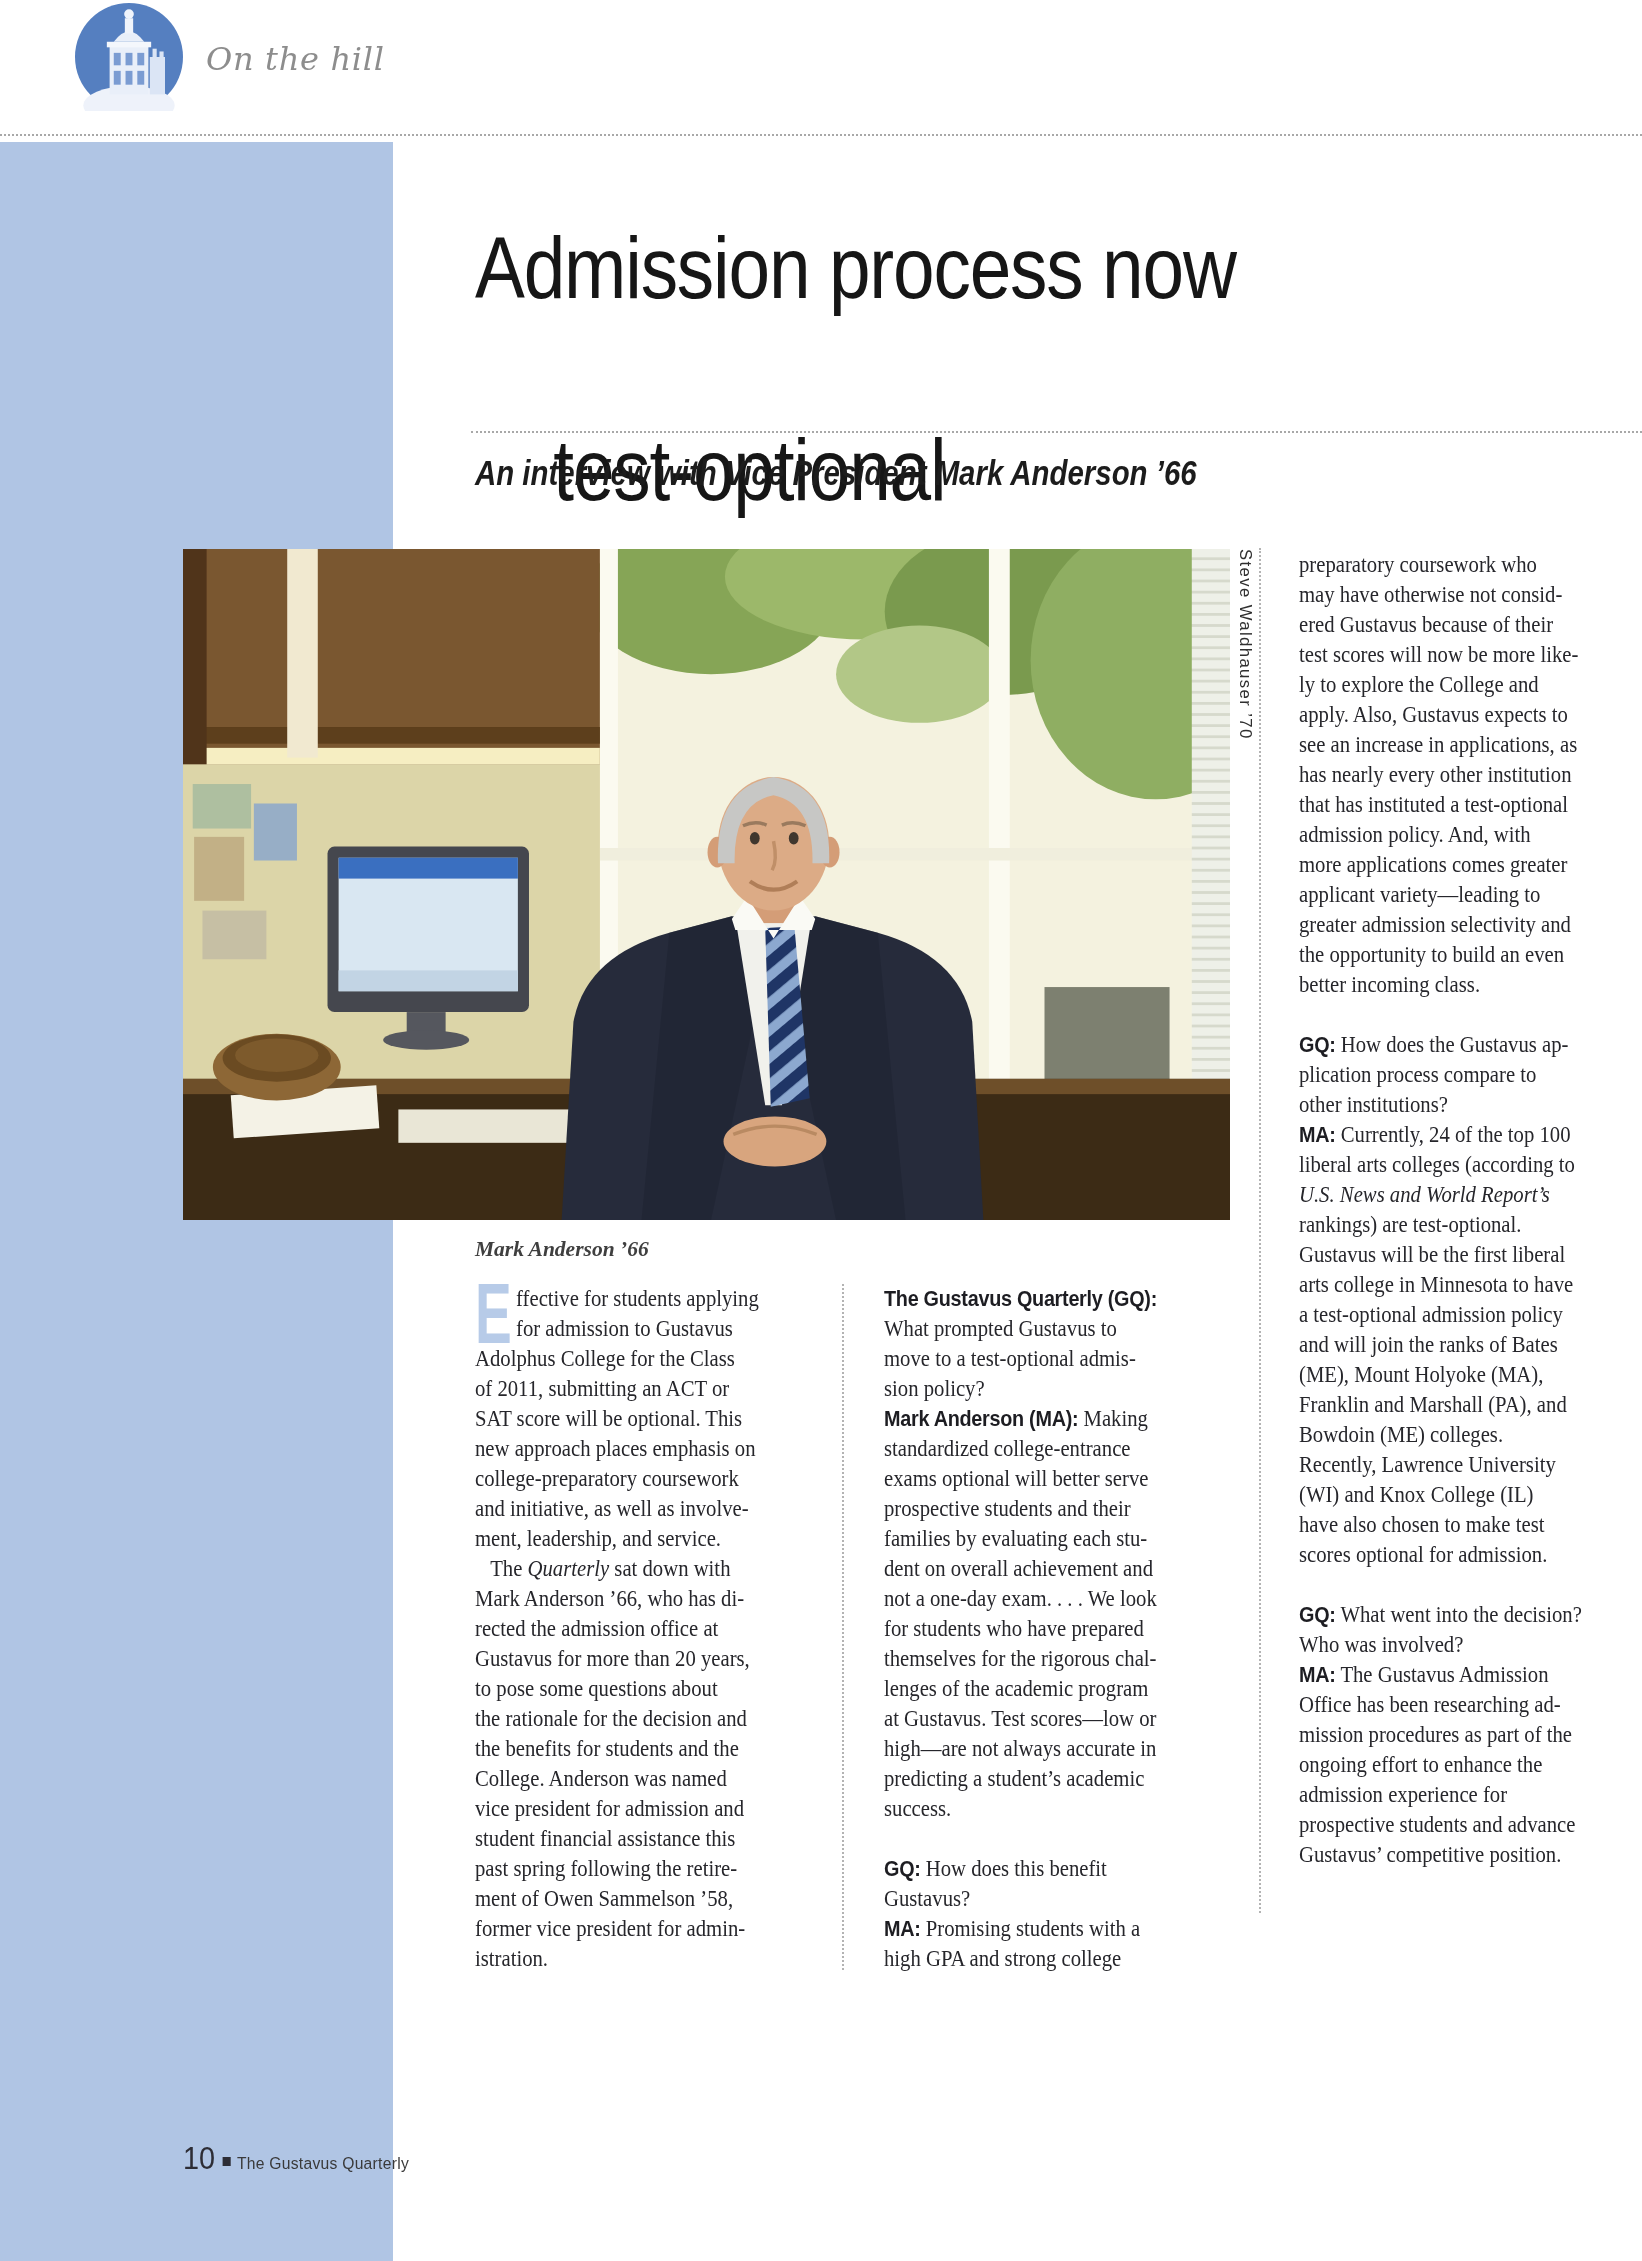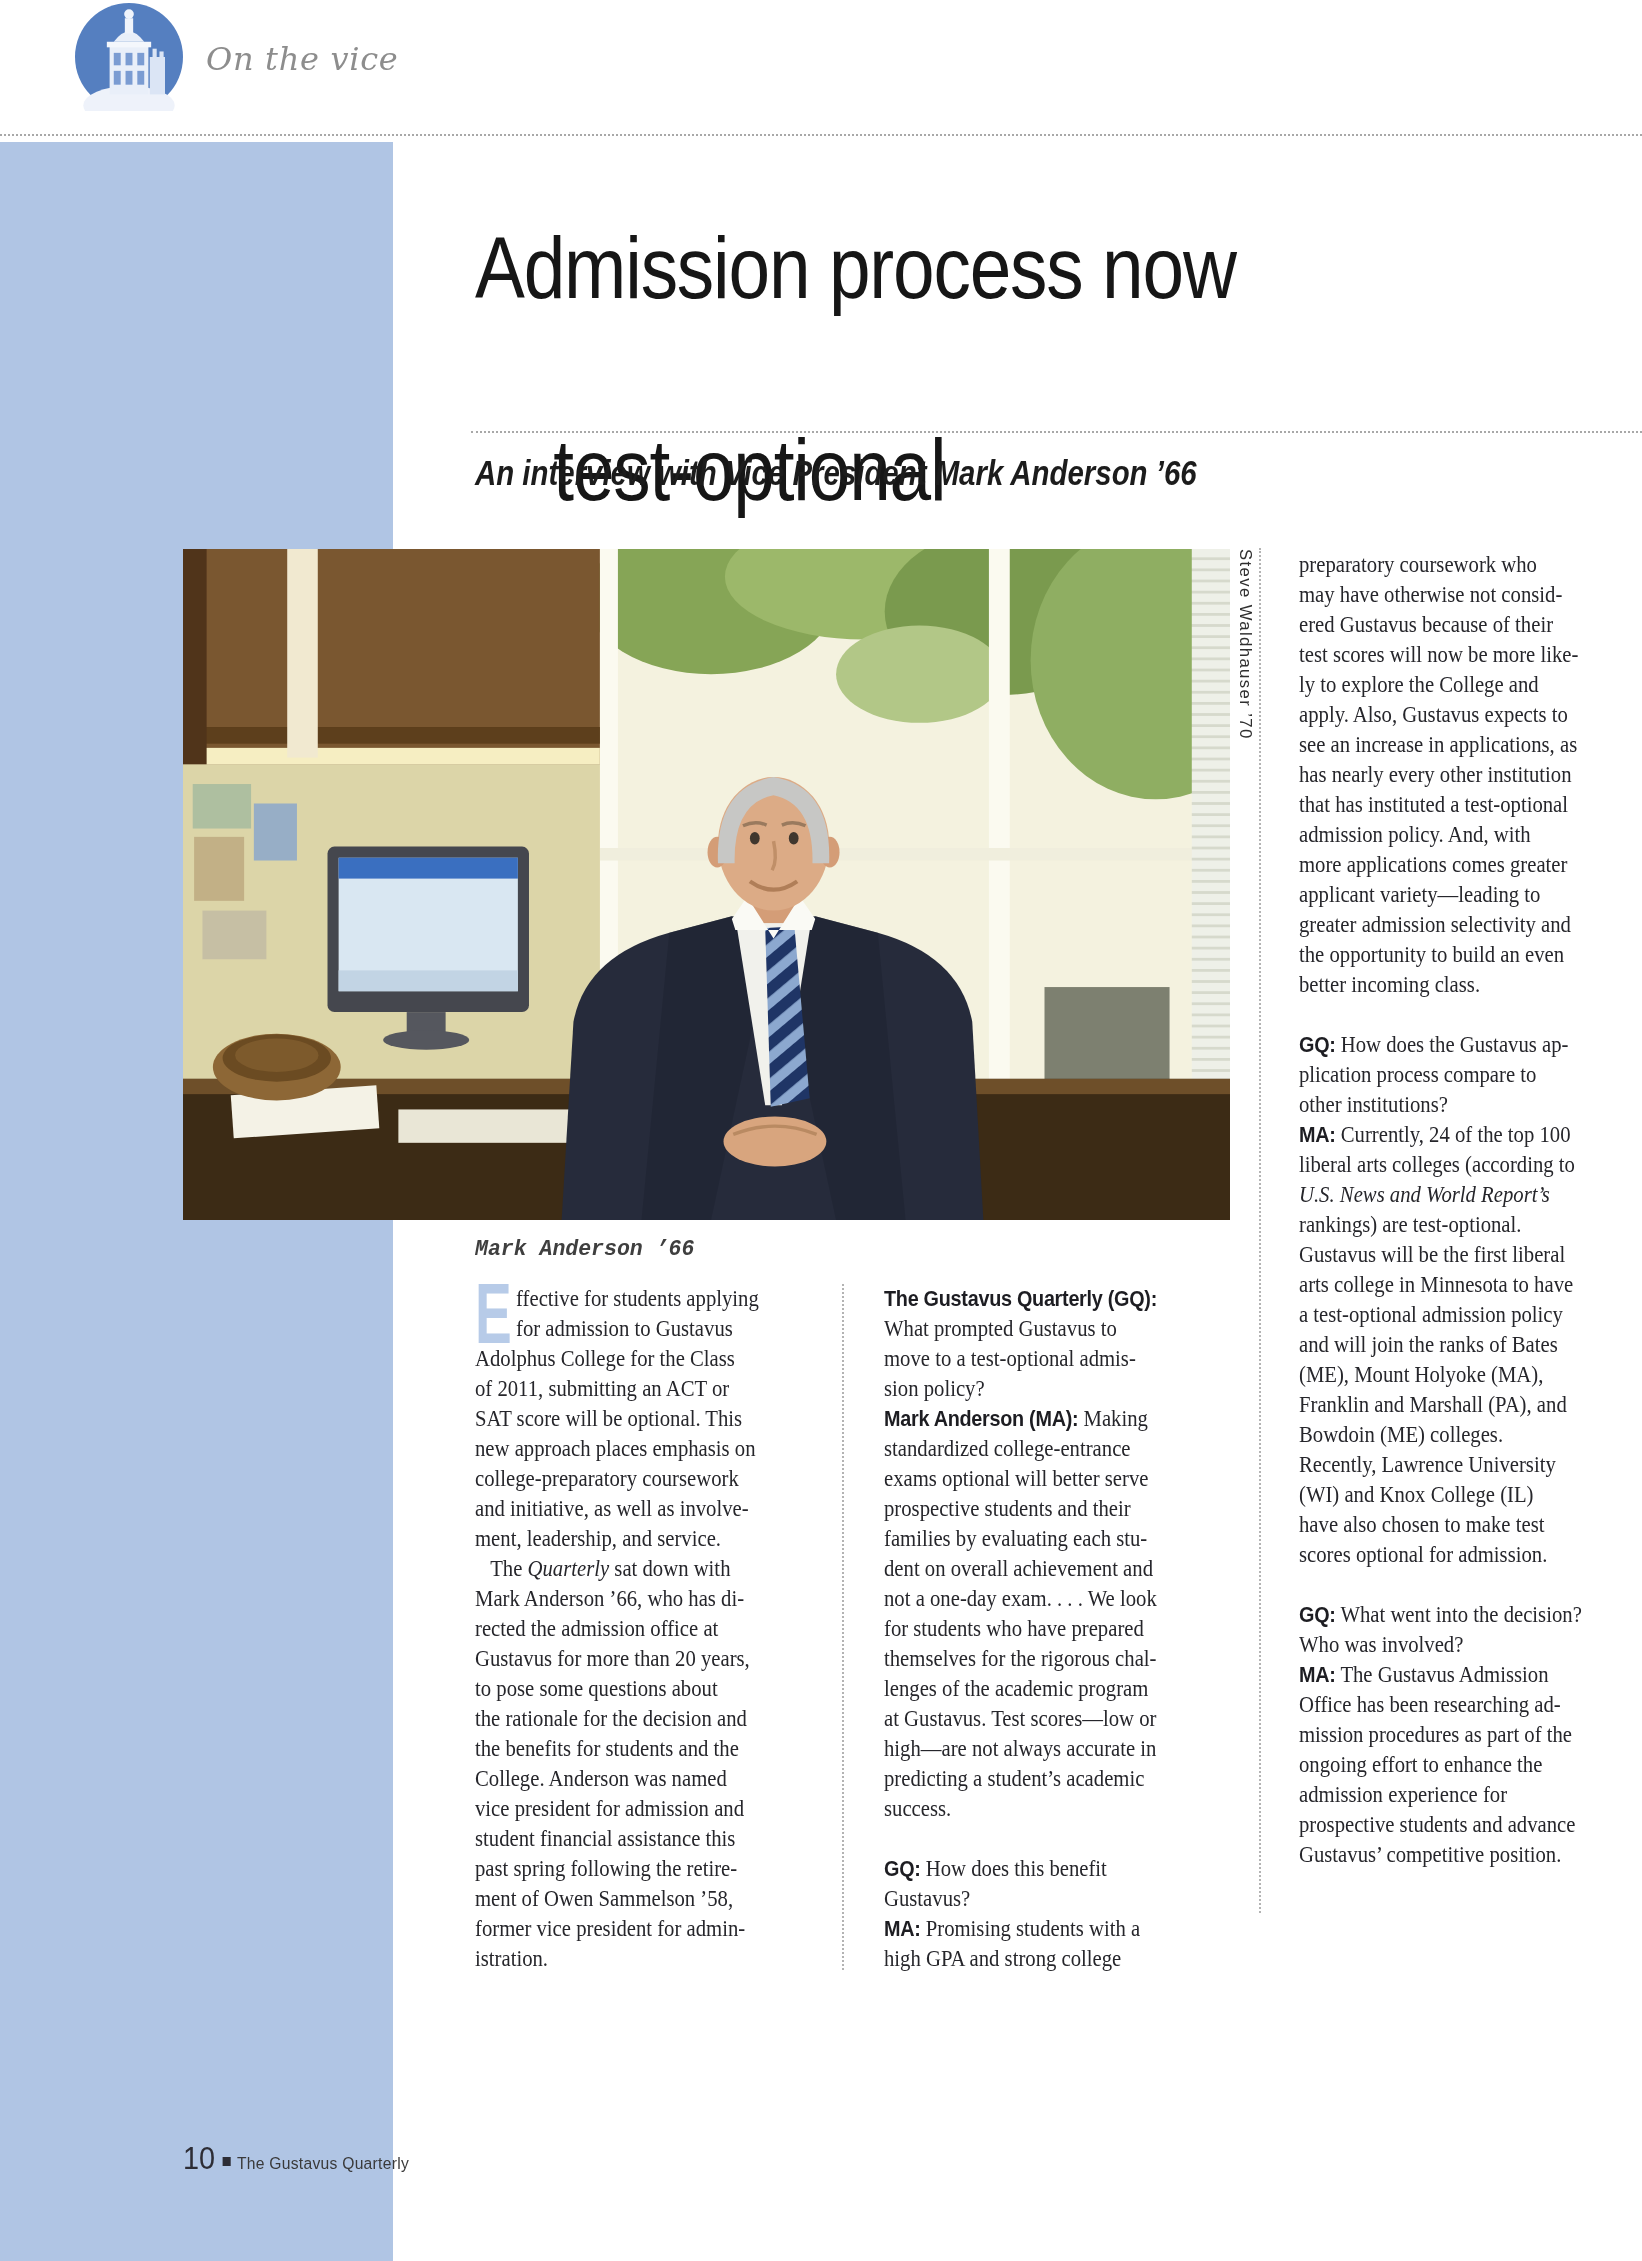--- a/index.html
+++ b/index.html
@@ -26,21 +26,21 @@
         font-family:"Liberation Sans",sans-serif;font-weight:400;font-size:88px;line-height:101px;
         color:#161616;letter-spacing:-1.4px;white-space:pre;}
   .subtitle{position:absolute;left:475px;top:453px;transform:scaleX(0.84);transform-origin:0 0;
         font-family:"Liberation Sans",sans-serif;font-weight:700;font-style:italic;font-size:35px;
         color:#1c1c1c;white-space:pre;}
 
   
   .photo{position:absolute;left:183px;top:549px;width:1047px;height:671px;}
   .credit{position:absolute;left:1235px;top:549px;height:417px;writing-mode:vertical-rl;
         font-family:"Liberation Sans",sans-serif;font-size:16.7px;color:#2f2f2f;letter-spacing:1.4px;}
-  .caption{position:absolute;left:475px;top:1237px;font-family:Liberation Mono, monospace;
+  .caption{position:absolute;left:475px;top:1237px;font-family:Liberation Serif, serif;
         font-weight:700;font-style:italic;font-size:21.5px;color:#3f3f3f;}
 
   
   .col{position:absolute;transform:scaleX(0.9);transform-origin:0 0;}
   .col1{left:475px;top:1284px;width:389px;}
   .col2{left:884px;top:1284px;width:389px;}
   .col3{left:1299px;top:550px;width:379px;}
   .line{height:30px;line-height:30px;font-size:23px;color:#26262b;white-space:pre;}
   .line b.lbl{font-family:"Liberation Sans",sans-serif;font-weight:700;font-size:22px;
         letter-spacing:-0.3px;color:#1d1d22;}
@@ -73,21 +73,21 @@
       <rect x="73" y="72" width="10" height="18" fill="#7b9cd2"></rect>
       <rect x="90" y="72" width="10" height="18" fill="#7b9cd2"></rect>
       <rect x="56" y="98" width="10" height="20" fill="#7b9cd2"></rect>
       <rect x="73" y="98" width="10" height="20" fill="#7b9cd2"></rect>
       <rect x="90" y="98" width="10" height="20" fill="#7b9cd2"></rect>
       <rect x="108" y="78" width="22" height="54" fill="#dbe5f5"></rect>
       <rect x="112" y="66" width="6" height="12" fill="#dbe5f5"></rect>
       <rect x="122" y="70" width="6" height="10" fill="#dbe5f5"></rect>
     </svg>
   </div>
-  <div class="section-label">On the vice</div>
+  <div class="section-label">On the hill</div>
 
   <div class="hline hline1"></div>
   <div class="bluecol"></div>
 
   <div class="title"><span>Admission process now</span><br>
     <span>test-optional</span></div>
   <div class="hline hline2"></div>
   <div class="subtitle">An interview with Vice President Mark Anderson ’66</div>
 
   <div class="photo">

